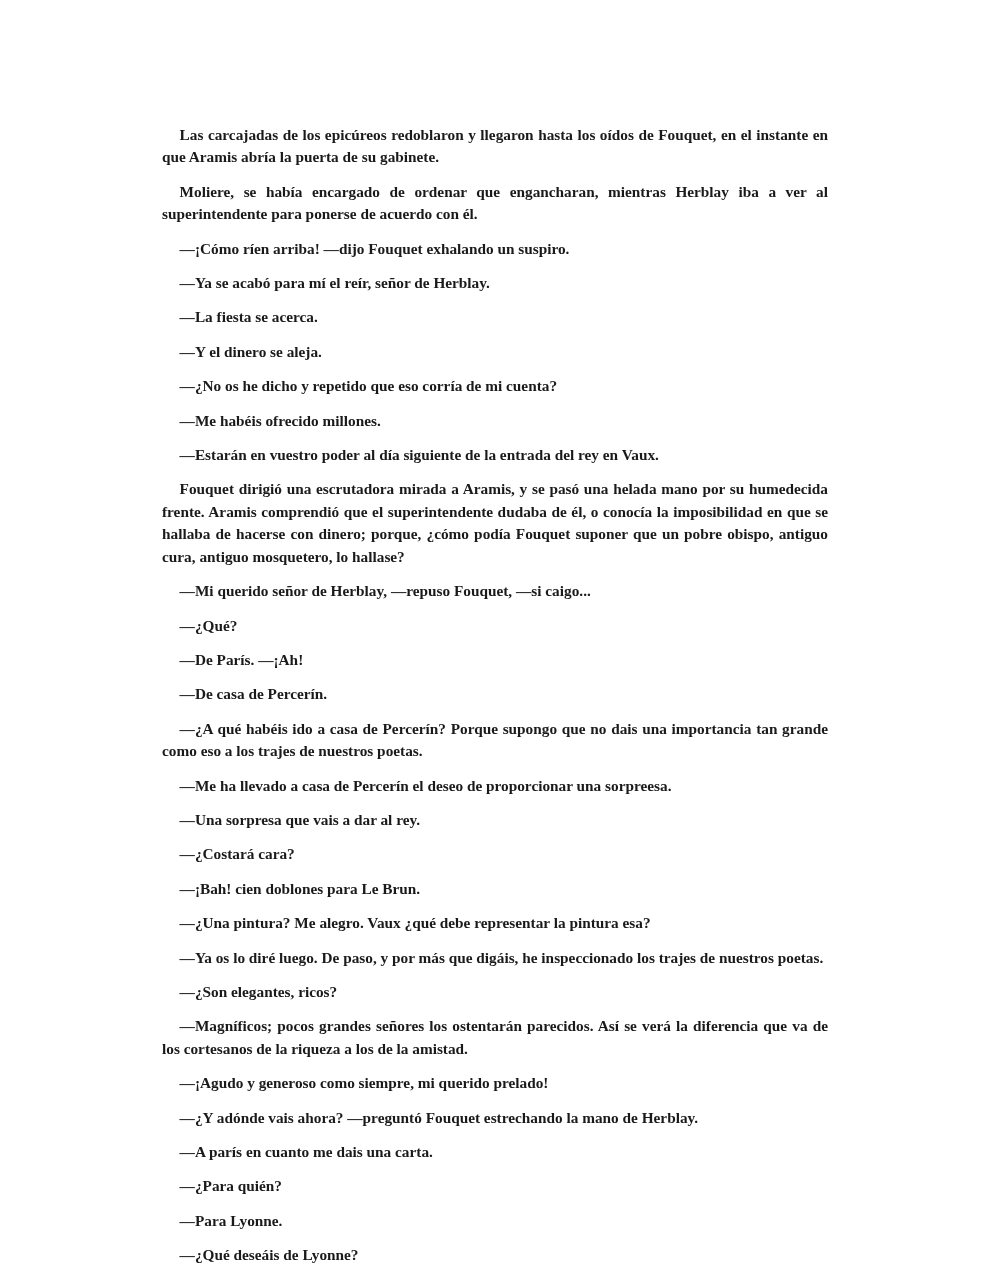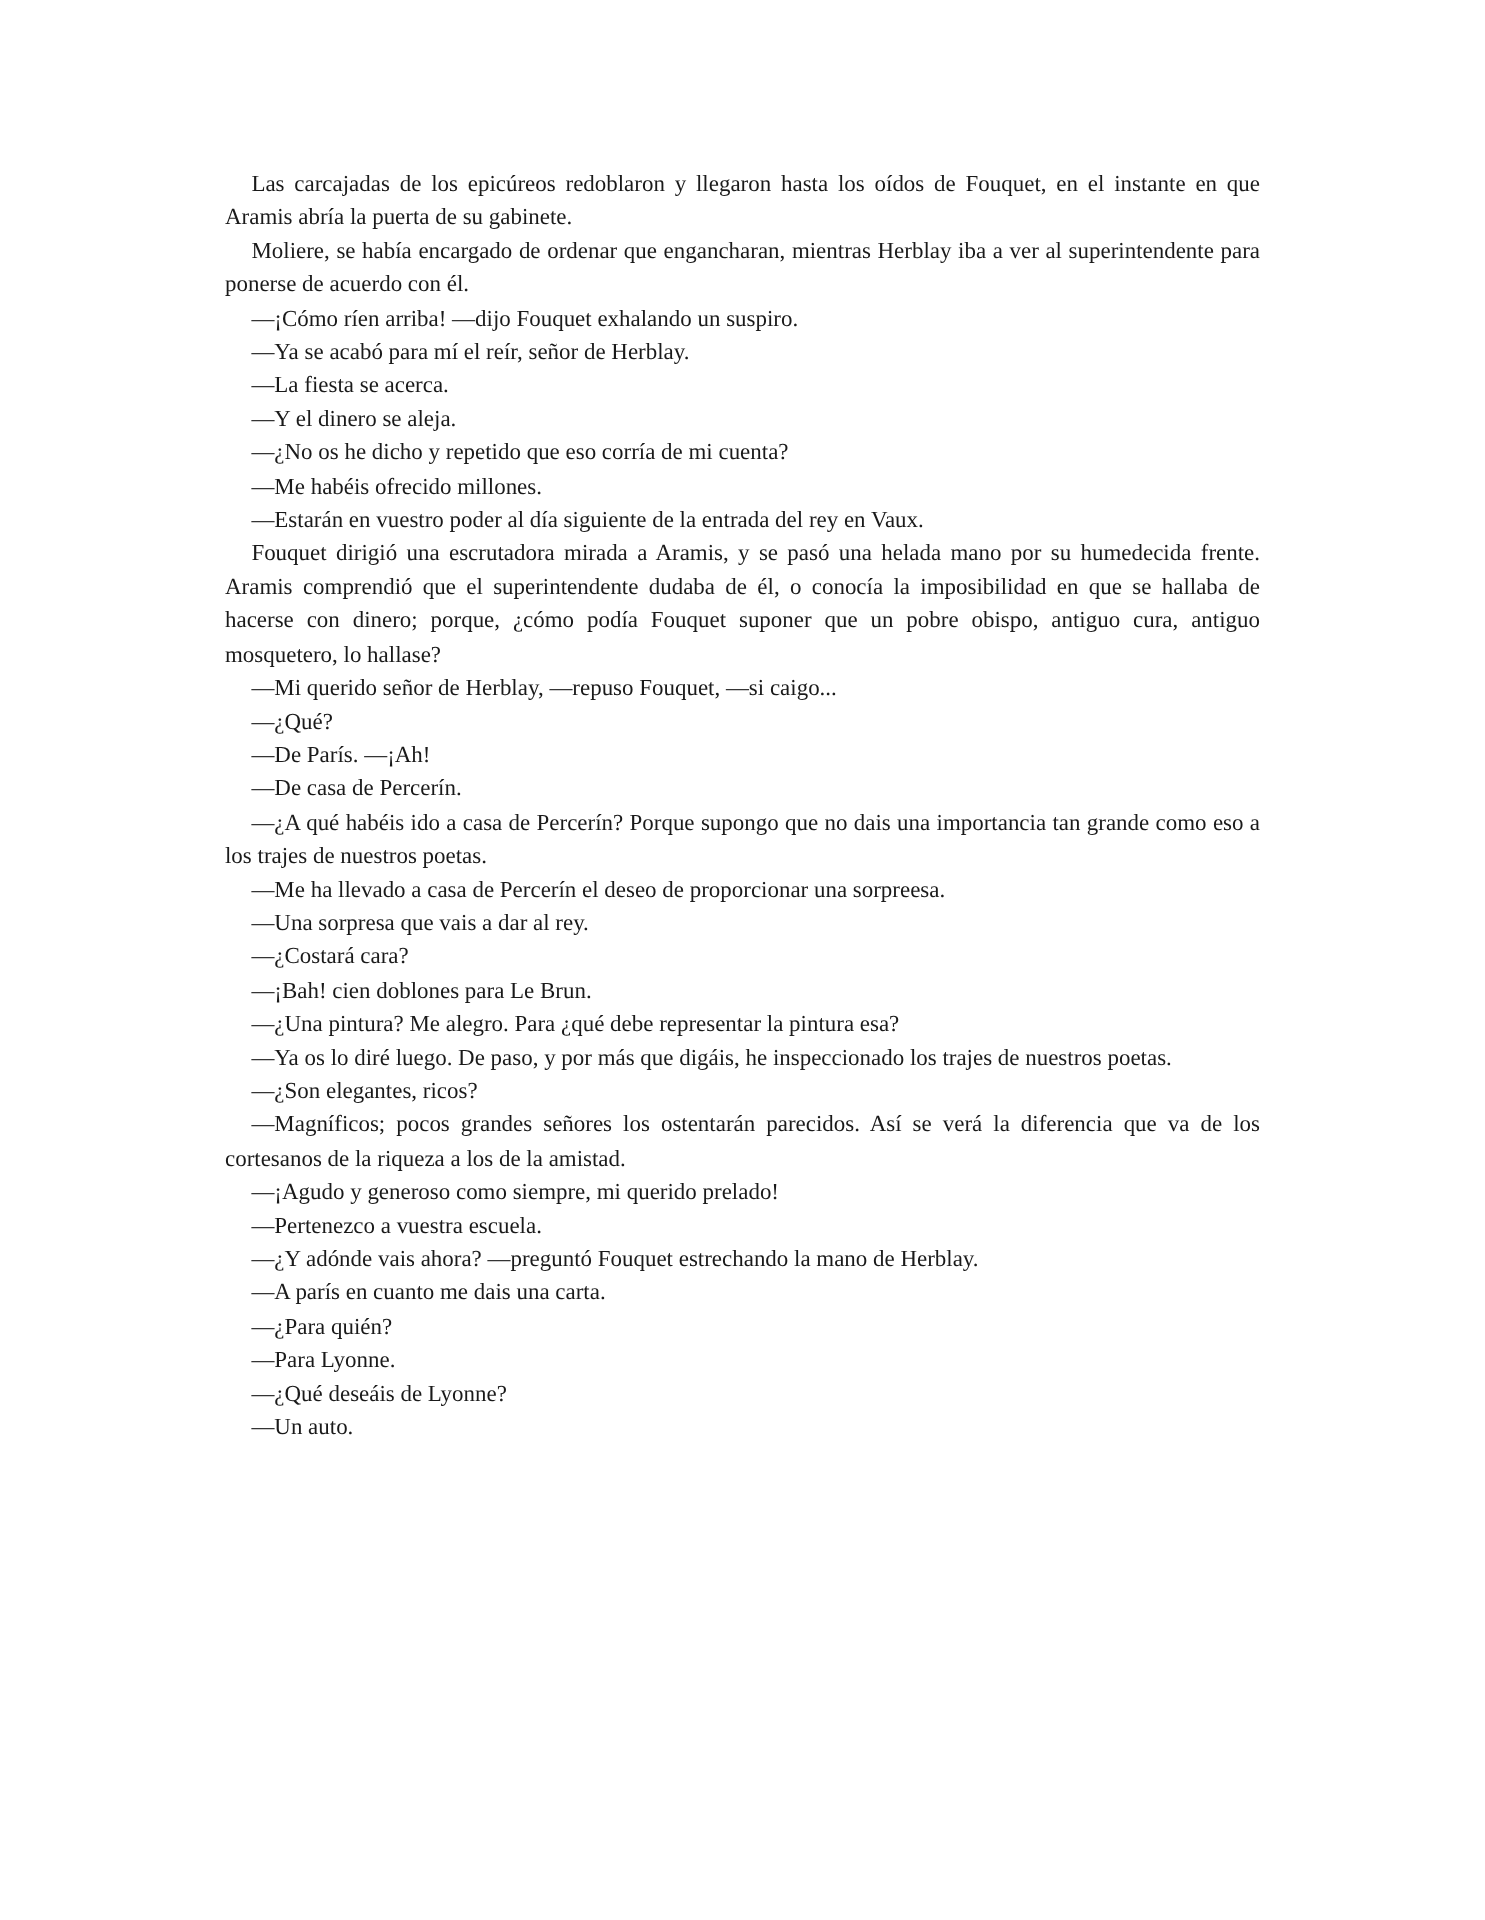--- a/index.html
+++ b/index.html
@@ -22,22 +22,23 @@
     position: relative;
   }
   .body-text {
     font-size: 15.3px;
     line-height: 22.4px;
     text-align: justify;
     text-justify: inter-word;
     hyphens: manual;
   }
   p {
-    margin: 0;
+    margin: 12px;
     text-indent: 1.15em;
+    font-weight: bold;
   }
 </style>
 </head>
 <body>
 
 <div class="page">
   <div class="body-text">
     <p>Las carcajadas de los epicúreos redoblaron y llegaron hasta los oídos de Fouquet, en el instante en que Aramis abría la puerta de su gabinete.</p>
     <p>Moliere, se había encargado de ordenar que engancharan, mientras Herblay iba a ver al superintendente para ponerse de acuerdo con él.</p>
     <p>—¡Cómo ríen arriba! —dijo Fouquet exhalando un suspiro.</p>
@@ -50,26 +51,25 @@
     <p>Fouquet dirigió una escrutadora mirada a Aramis, y se pasó una helada mano por su humedecida frente. Aramis comprendió que el superintendente dudaba de él, o conocía la imposibilidad en que se hallaba de hacerse con dinero; porque, ¿cómo podía Fouquet suponer que un pobre obispo, antiguo cura, antiguo mosquetero, lo hallase?</p>
     <p>—Mi querido señor de Herblay, —repuso Fouquet, —si caigo...</p>
     <p>—¿Qué?</p>
     <p>—De París. —¡Ah!</p>
     <p>—De casa de Percerín.</p>
     <p>—¿A qué habéis ido a casa de Percerín? Porque supongo que no dais una importancia tan grande como eso a los trajes de nuestros poetas.</p>
     <p>—Me ha llevado a casa de Percerín el deseo de proporcionar una sorpreesa.</p>
     <p>—Una sorpresa que vais a dar al rey.</p>
     <p>—¿Costará cara?</p>
     <p>—¡Bah! cien doblones para Le Brun.</p>
-    <p>—¿Una pintura? Me alegro. Para ¿qué debe representar la pintura esa?</p>
+    <p>—¿Una pintura? Me alegro. Vaux ¿qué debe representar la pintura esa?</p>
     <p>—Ya os lo diré luego. De paso, y por más que digáis, he inspeccionado los trajes de nuestros poetas.</p>
     <p>—¿Son elegantes, ricos?</p>
     <p>—Magníficos; pocos grandes señores los ostentarán parecidos. Así se verá la diferencia que va de los cortesanos de la riqueza a los de la amistad.</p>
     <p>—¡Agudo y generoso como siempre, mi querido prelado!</p>
-    <p>—Pertenezco a vuestra escuela.</p>
     <p>—¿Y adónde vais ahora? —preguntó Fouquet estrechando la mano de Herblay.</p>
     <p>—A parís en cuanto me dais una carta.</p>
     <p>—¿Para quién?</p>
     <p>—Para Lyonne.</p>
     <p>—¿Qué deseáis de Lyonne?</p>
     <p>—Un auto.</p>
   </div>
 </div>
 
 </body></html>

